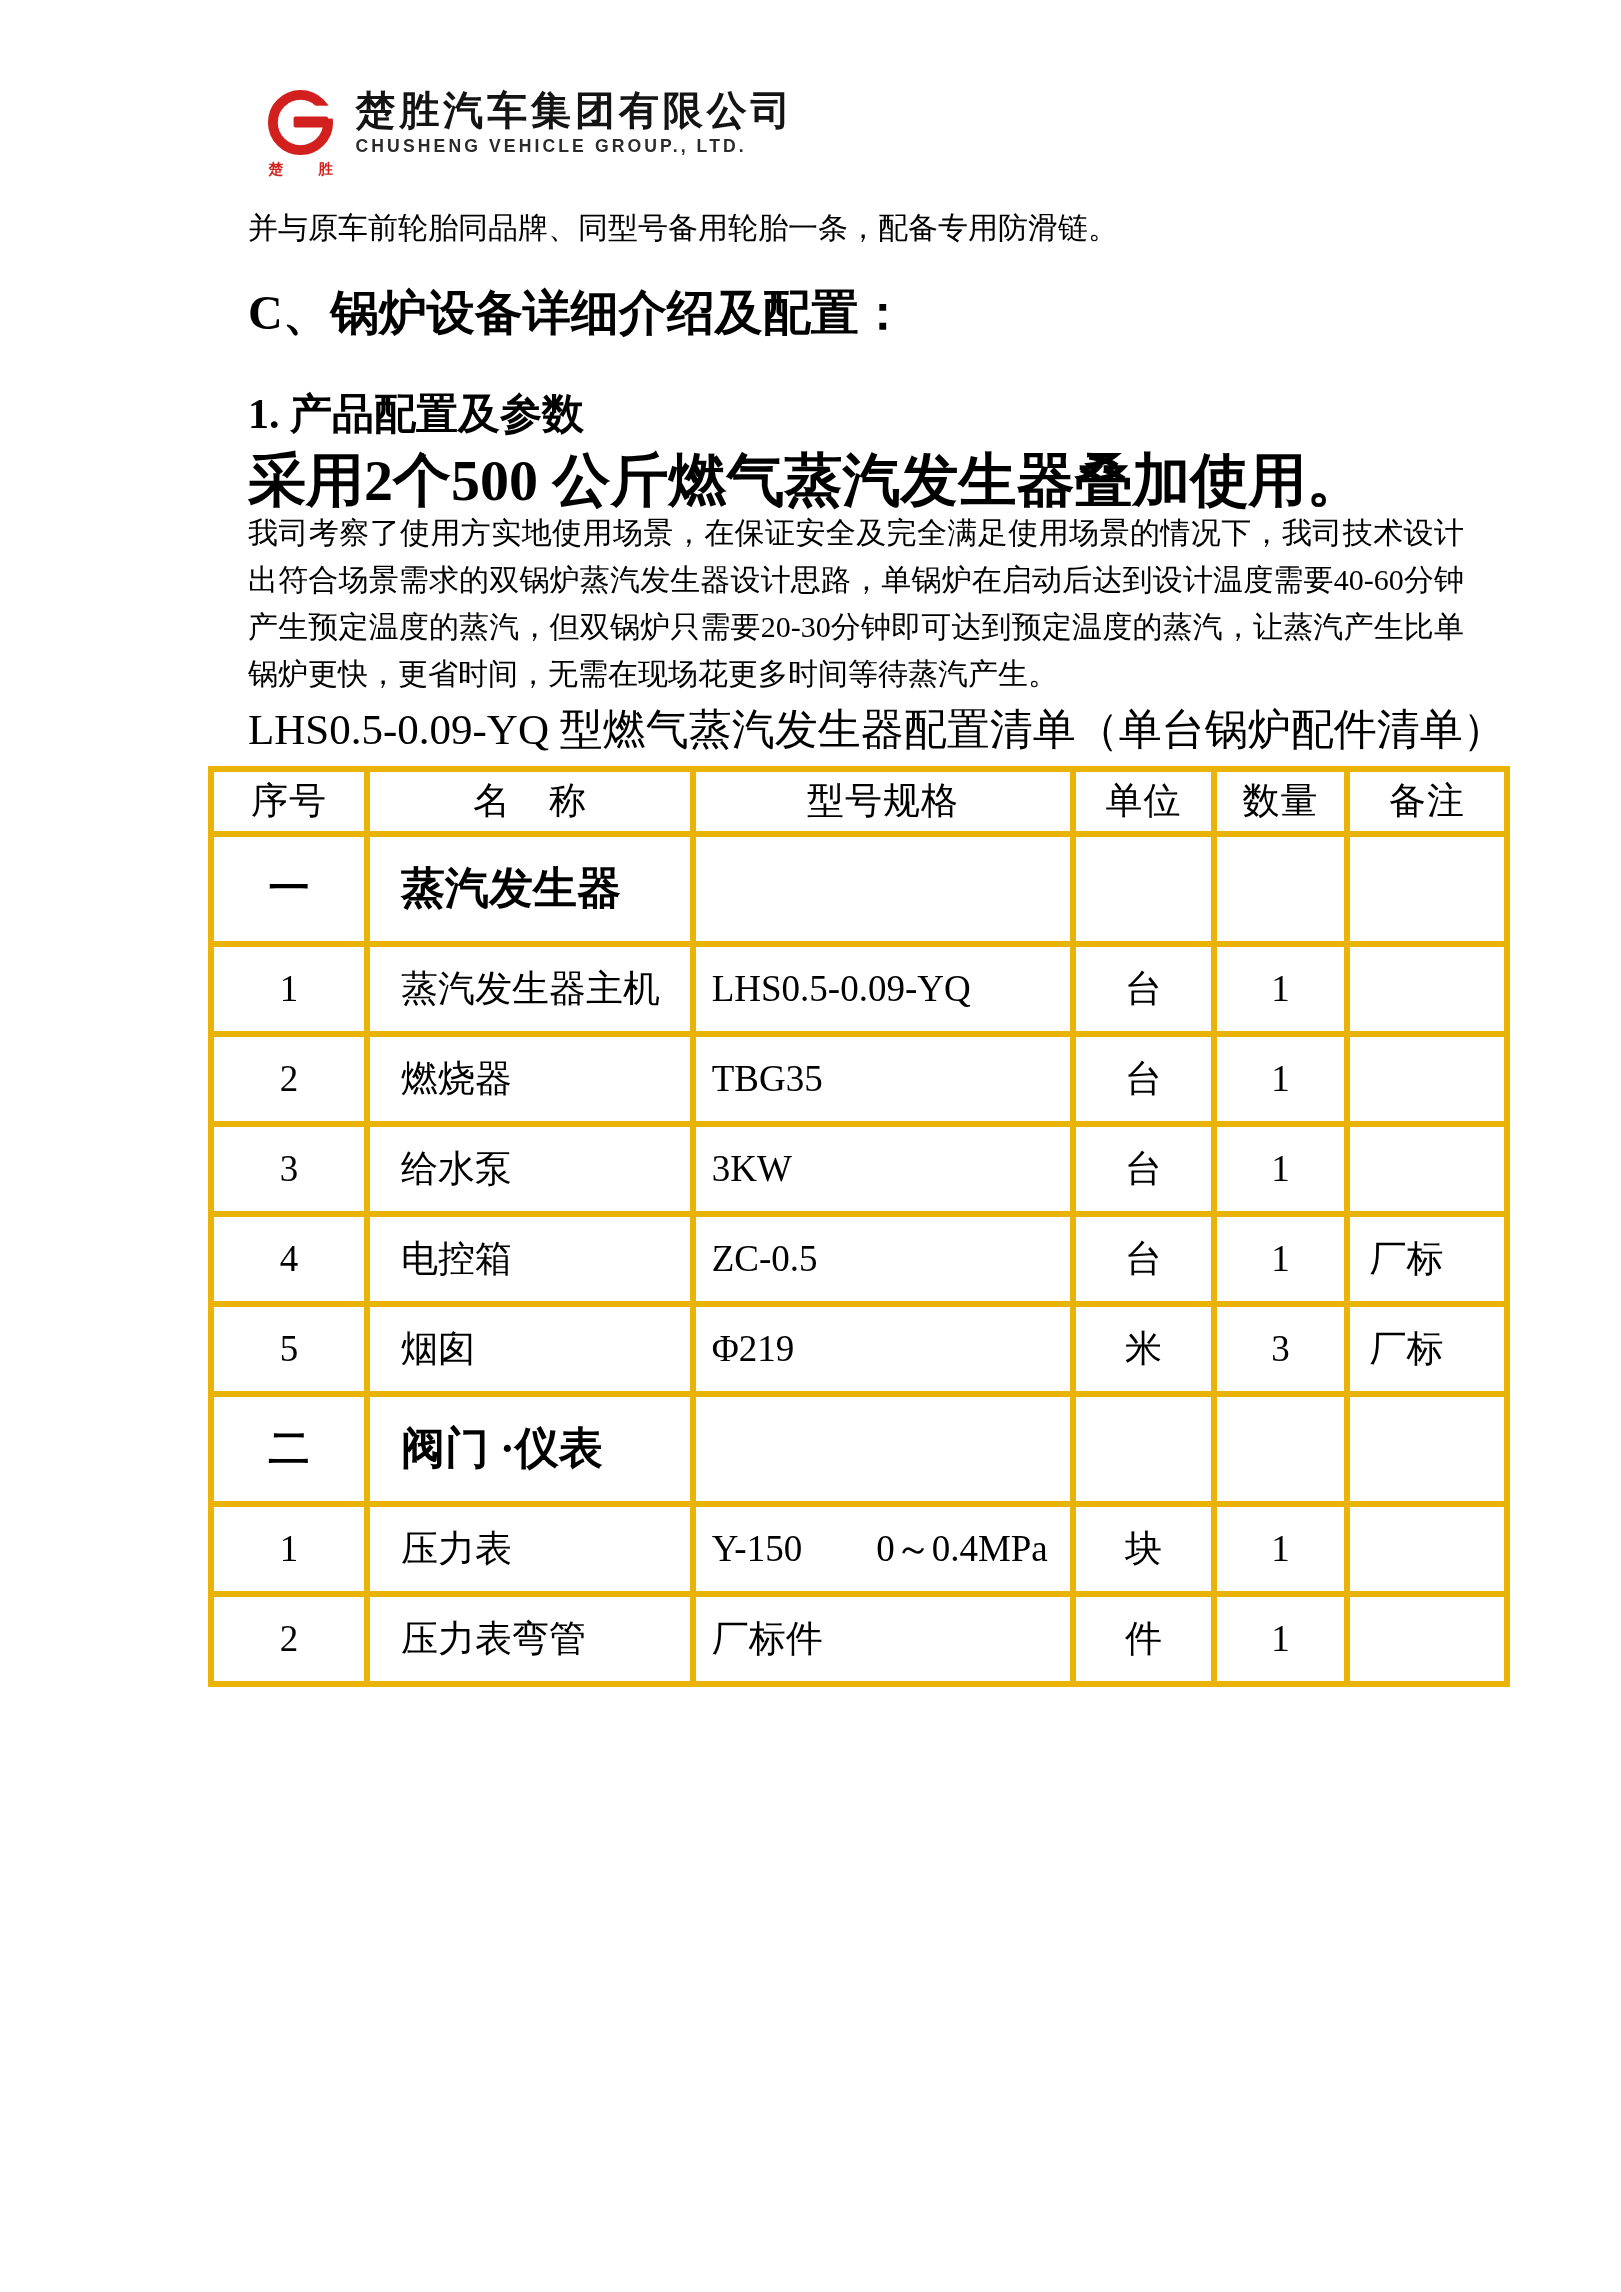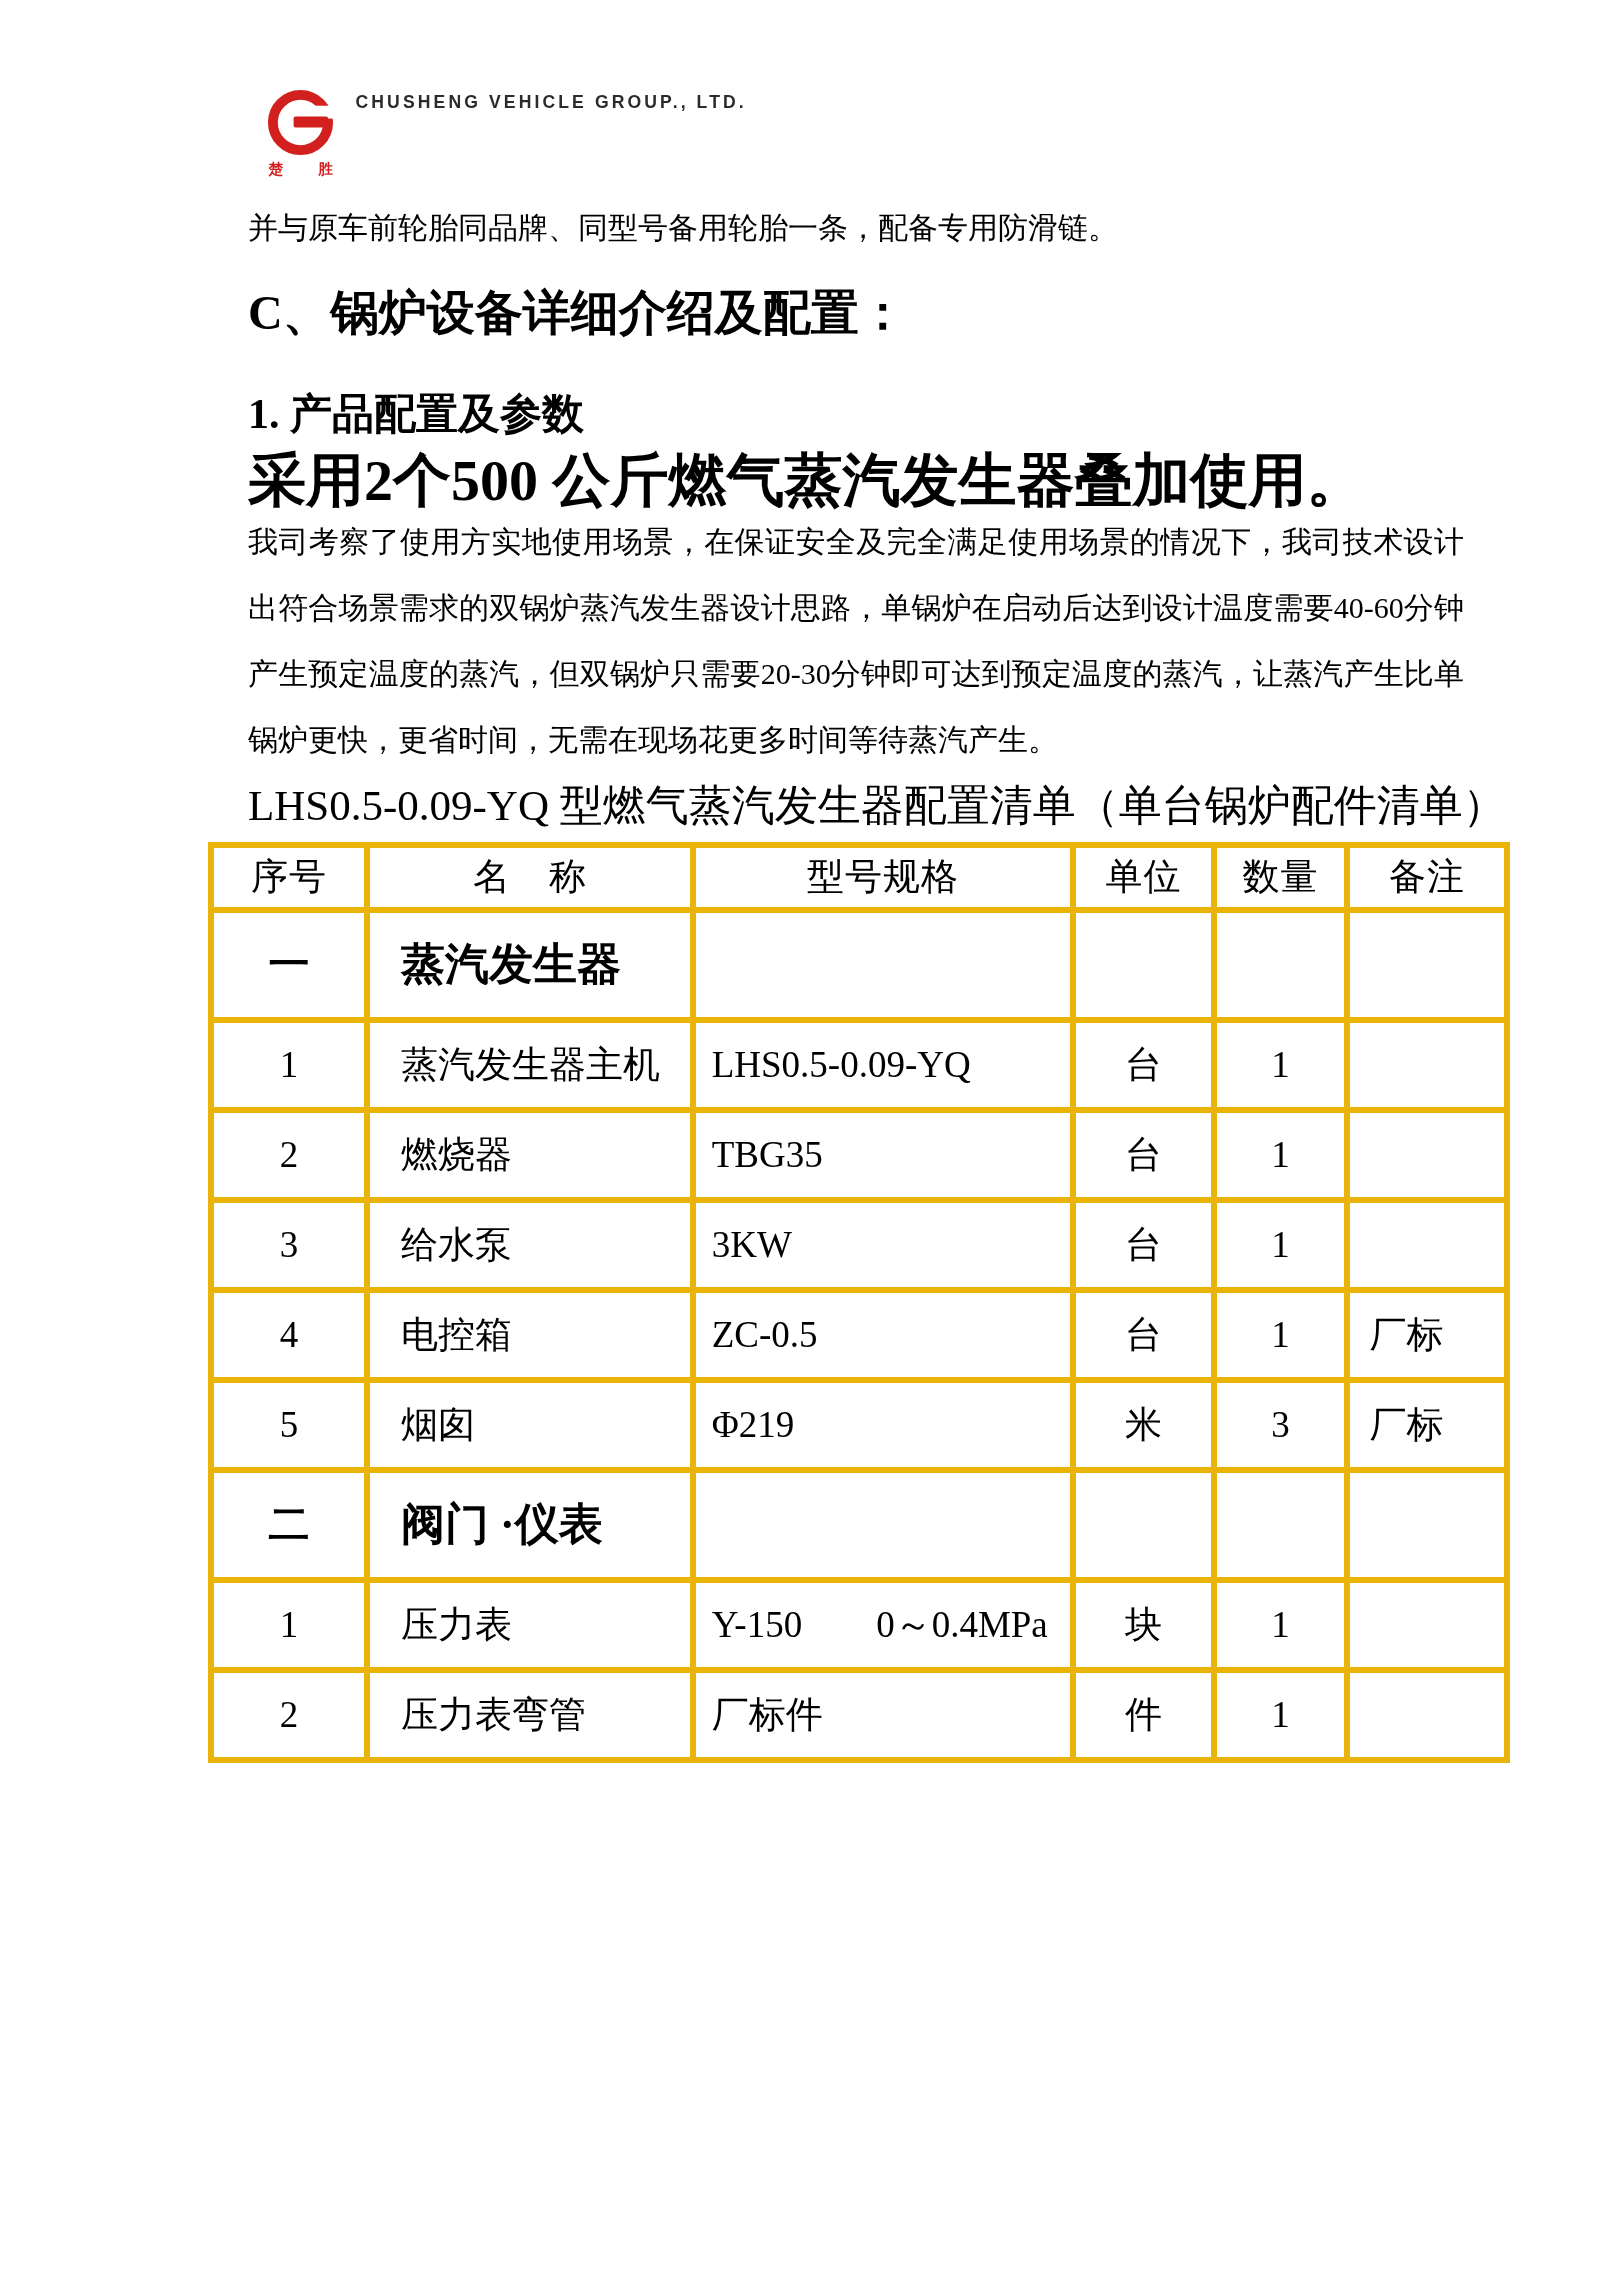--- a/index.html
+++ b/index.html
@@ -53,21 +53,21 @@
   
   .body-para {
     margin: 0;
     font-size: 30px;
     line-height: 59px;
     text-align: justify;
     color: #000;
   }
   .p1 { margin-top: 9.8px; }
   .p2 { text-indent: 2em; }
-  .p3 { line-height: 66px; }
+  .p3 { line-height: 47px; }
 
   .heading-c {
     margin: 25.5px 0 0 0;
     font-size: 48px;
     line-height: 61px;
     font-weight: bold;
     white-space: nowrap;
   }
   .heading-1 {
     margin: 45px 0 11px 0;
@@ -139,20 +139,21 @@
   <header class="company-header">
     <div class="logo-box">
       <svg width="73" height="73" viewBox="0 0 74 74" aria-hidden="true">
         <circle cx="37" cy="37" r="28" fill="none" stroke="#D2201F" stroke-width="10"></circle>
         <rect x="46" y="20" width="28" height="13" fill="#ffffff"></rect>
         <rect x="30" y="31" width="35" height="11" rx="2" fill="#D2201F"></rect>
       </svg>
       <div class="logo-caption">楚 胜</div>
     </div>
     <div class="company-names">
+      <div class="company-cn">楚胜汽车集团有限公司</div>
       <div class="company-en">CHUSHENG VEHICLE GROUP., LTD.</div>
     </div>
   </header>
 
   <p class="body-para p1">并与原车前轮胎同品牌、同型号备用轮胎一条，配备专用防滑链。</p>
 
   <h2 class="heading-c">C、锅炉设备详细介绍及配置：</h2>
   <h3 class="heading-1">1. 产品配置及参数</h3>
   <p class="bold-statement">采用2个500 公斤燃气蒸汽发生器叠加使用。</p>
 

